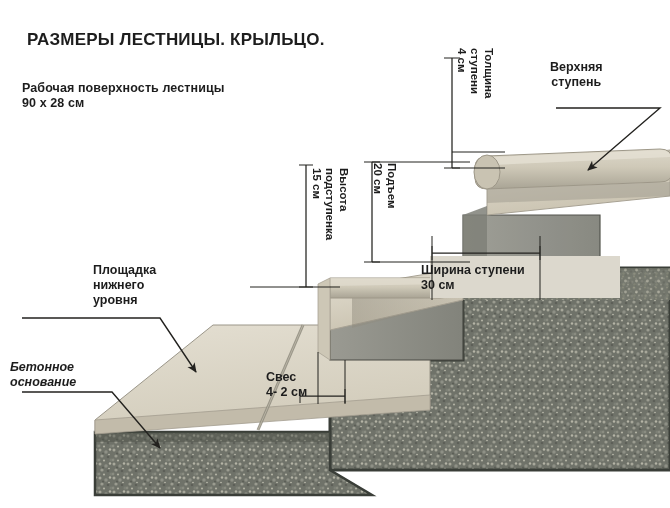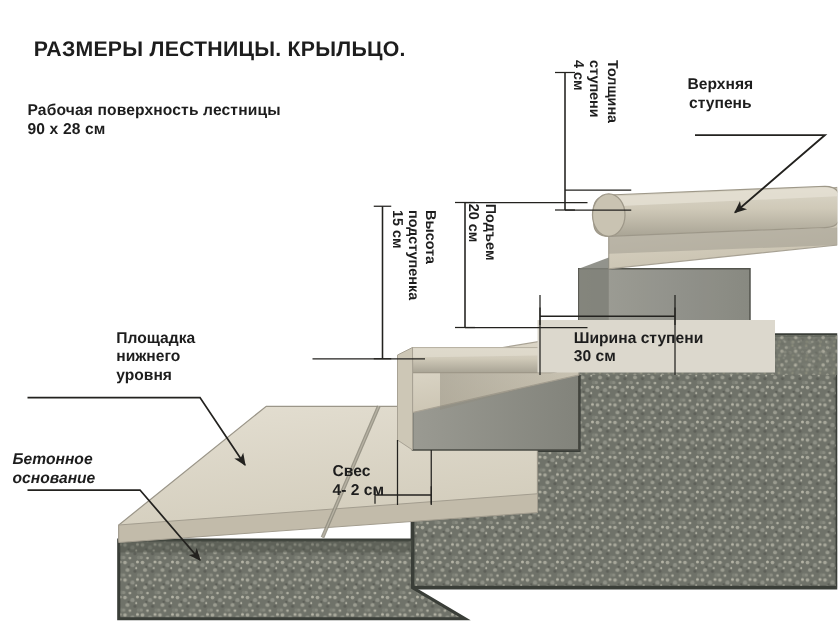--- a/index.html
+++ b/index.html
@@ -198,21 +198,21 @@
   <div class="vlbl" style="left:398px;top:163px;">Подъем
 20 см</div>
 
   <div class="vlbl" style="left:350px;top:168px;">Высота
 подступенка
 15 см</div>
 
   <div class="lbl" style="left:550px;top:60px;text-align:center;">Верхняя
 ступень</div>
 
-  <div class="lbl" style="left:459px;top:263px;">Ширина ступени
+  <div class="lbl" style="left:421px;top:263px;">Ширина ступени
 30 см</div>
 
   <div class="lbl" style="left:57px;top:263px;margin-left:36px;">Площадка
 нижнего
 уровня</div>
 
   <div class="lbl" style="left:10px;top:360px;font-style:italic;">Бетонное
 основание</div>
 
   <div class="lbl" style="left:266px;top:370px;">Свес

